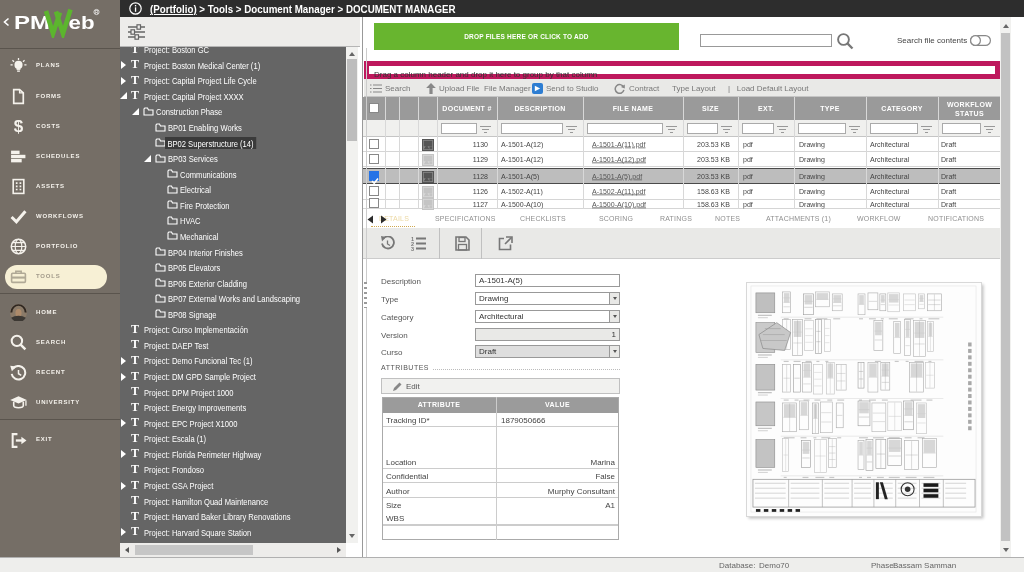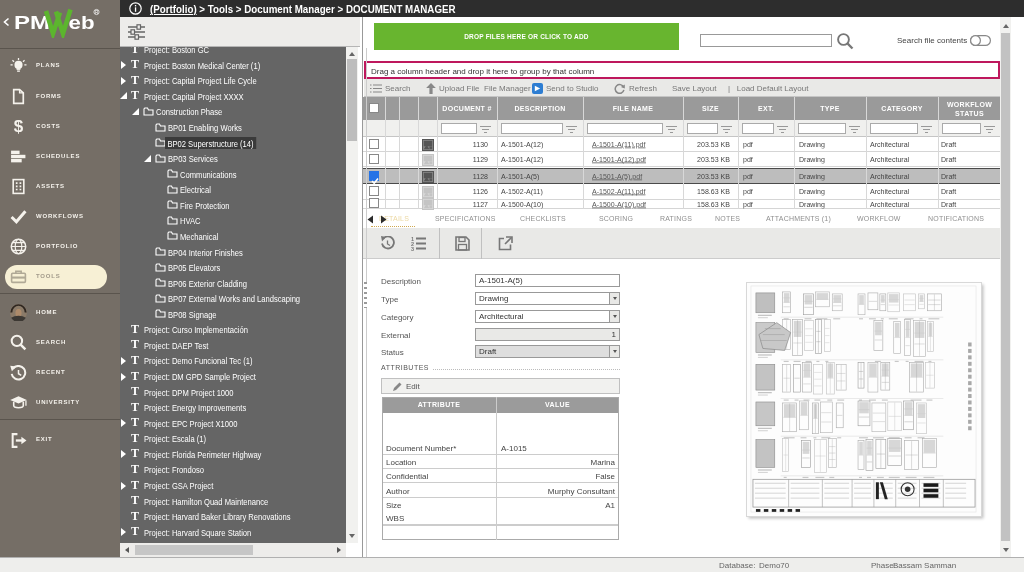--- a/index.html
+++ b/index.html
@@ -18,21 +18,21 @@
 .ticon{position:absolute;top:0px;font-family:"Liberation Serif",serif;font-size:12px;font-weight:bold;color:#fff;line-height:13px;}
 .tfold{position:absolute;top:2px;}
 .tlabel{position:absolute;top:1.5px;font-size:9.5px;color:#fff;white-space:nowrap;transform:scaleX(0.8);transform-origin:left center;}
 .tsel{background:#3a3a3a;padding:0.5px 3px;margin-left:-3px;margin-top:-0.5px;}
 #tvscroll{position:absolute;left:346px;top:47px;width:12px;height:496px;background:#f1f1ef;}
 #thscroll{position:absolute;left:120px;top:543px;width:226px;height:14px;background:#edecea;}
 #main{position:absolute;left:362px;top:17px;width:638px;height:540px;background:#fff;border-left:1px solid #999;}
 #greenbtn{position:absolute;left:11px;top:6px;width:305px;height:27px;background:#68b52f;color:#fff;font-size:6.5px;font-weight:bold;text-align:center;line-height:27px;letter-spacing:0.2px;}
 #searchbox{position:absolute;left:337px;top:17px;width:132px;height:13px;border:1px solid #999;background:#fff;}
 #sfc{position:absolute;left:534px;top:19px;font-size:8px;color:#444;}
-#groupbar{position:absolute;left:1px;top:44px;width:636px;height:18px;border:2px solid #be185d;background:#fff;font-size:8px;color:#333;line-height:17px;padding-left:5px;}
+#groupbar{position:absolute;left:1px;top:44px;width:636px;height:18px;border:5px solid #be185d;background:#fff;font-size:8px;color:#333;line-height:17px;padding-left:5px;}
 #gtoolbar{position:absolute;left:1px;top:62px;width:636px;height:18px;background:#e9e9e7;border-bottom:1px solid #c5c5c5;font-size:8px;color:#777;}
 .gtb{position:absolute;top:5px;white-space:nowrap;}
 #ghead{position:absolute;left:0;top:80px;width:638px;height:23px;background:#9a9a9a;}
 .hcell{position:absolute;top:0;height:23px;display:flex;align-items:center;justify-content:center;text-align:center;font-size:7px;font-weight:bold;color:#fff;line-height:9px;letter-spacing:0.3px;}
 #gfilter{position:absolute;left:0;top:103px;width:638px;height:17px;background:#f0f0ee;border-bottom:1px solid #c5c5c5;}
 .finp{position:absolute;top:2.5px;height:11px;background:#fff;border:1px solid #aaa;}
 .grow{position:absolute;left:0;width:638px;background:#fff;border-bottom:1px solid #d5d5d5;}
 .gsel{background:#bdbdbd;border-top:1px solid #4a4a4a;border-bottom:1px solid #4a4a4a;}
 .gc{position:absolute;top:50%;transform:translateY(-50%) scaleX(0.88);transform-origin:left center;font-size:8px;color:#444;white-space:nowrap;overflow:hidden;}
 .gc.r{text-align:right;transform-origin:right center;}
@@ -397,22 +397,22 @@
     <span class="gtb" style="left:120px">File Manager</span>
     <svg class="gtb" style="left:168px;top:4px" width="11" height="11" viewBox="0 0 11 11">
           <rect width="11" height="11" rx="2" fill="#2d7dd2"></rect>
           <polygon points="2.8,2.8 8.2,5.5 2.8,8.2" fill="#fff"></polygon>
         </svg>
     <span class="gtb" style="left:182px">Send to Studio</span>
     <svg class="gtb" style="left:250px;top:4px" width="11" height="11" viewBox="0 0 11 11">
           <path d="M9.6 4.1 A 4.4 4.4 0 1 0 9.9 6.9" fill="none" stroke="#888" stroke-width="1.5"></path>
           <polygon points="10.8,1.4 10.8,5.5 6.9,4.1" fill="#888"></polygon>
         </svg>
-    <span class="gtb" style="left:265px">Refresh</span>
-    <span class="gtb" style="left:308px">Save Layout</span>
+    <span class="gtb" style="left:265px">Contract</span>
+    <span class="gtb" style="left:308px">Type Layout</span>
     <span class="gtb" style="left:364px">|&nbsp;&nbsp;&nbsp;Load Default Layout</span>
   </div>
   <div id="ghead">
     <span class="cb" style="left:6px;top:6px;background:#fff"></span>
     <span class="hcell" style="left:74px;width:60px">DOCUMENT #</span>
 <span class="hcell" style="left:134px;width:86px">DESCRIPTION</span>
 <span class="hcell" style="left:220px;width:100px">FILE NAME</span>
 <span class="hcell" style="left:320px;width:55px">SIZE</span>
 <span class="hcell" style="left:375px;width:56px">EXT.</span>
 <span class="hcell" style="left:431px;width:72px">TYPE</span>
@@ -604,39 +604,39 @@
         </svg>
   </div>
   <div style="position:absolute;left:3px;top:31px;width:1px;height:509px;background:#ccc;"></div>
   <div style="position:absolute;left:1px;top:265px;width:3px;height:26px;background:repeating-linear-gradient(to bottom,#9a9a9a 0 2px,#fff 2px 5px);"></div>
   <span class="flabel" style="top:260px">Description</span>
   <div class="finput" style="top:257px">A-1501-A(5)</div>
   <span class="flabel" style="top:278px">Type</span>
   <div class="fdrop" style="top:275px">Drawing<span class="darr"></span></div>
   <span class="flabel" style="top:296px">Category</span>
   <div class="fdrop" style="top:293px">Architectural<span class="darr"></span></div>
-  <span class="flabel" style="top:314px">External</span>
+  <span class="flabel" style="top:314px">Version</span>
   <div class="finput" style="top:311px;background:#e9e9e7;text-align:right;padding-right:3px;">1</div>
-  <span class="flabel" style="top:331px">Status</span>
+  <span class="flabel" style="top:331px">Curso</span>
   <div class="fdrop" style="top:328px;background:#dedede">Draft<span class="darr"></span></div>
   <span class="flabel" style="top:347px;font-size:7px;letter-spacing:0.5px;">ATTRIBUTES</span>
   <div style="position:absolute;left:70px;top:352px;width:187px;border-bottom:1px dotted #bbb"></div>
   <div style="position:absolute;left:18px;top:361px;width:239px;height:16px;background:#f1f1ef;border:1px solid #c0c0c0;">
     <svg style="position:absolute;left:10px;top:3px" width="10" height="10" viewBox="0 0 10 10">
           <path d="M1 9l1-3 5.5-5.5 2 2L4 8z" fill="#888"></path>
         </svg>
     <span style="position:absolute;left:24px;top:3px;font-size:8px;color:#555;">Edit</span>
   </div>
   <div style="position:absolute;left:19px;top:380px;width:237px;height:15.5px;background:#9b9b9b;">
     <span style="position:absolute;left:0;width:114px;text-align:center;top:4px;font-size:7px;font-weight:bold;color:#fff;letter-spacing:0.4px;">ATTRIBUTE</span>
     <span style="position:absolute;left:114px;width:123px;text-align:center;top:4px;font-size:7px;font-weight:bold;color:#fff;letter-spacing:0.4px;">VALUE</span>
   </div>
-<div class="arow" style="top:423.9px;height:14.2px">
-<span class="ak">Document Number*</span>
-<span class="av">A-1015</span>
+  <div class="arow" style="top:395.5px;height:14.2px">
+<span class="ak">Tracking ID*</span>
+<span class="av">1879050666</span>
 </div>
 <div class="arow" style="top:438.1px;height:14.2px">
 <span class="ak">Location</span>
 <span class="av r2">Marina</span>
 </div>
 <div class="arow" style="top:452.3px;height:14.2px">
 <span class="ak">Confidential</span>
 <span class="av r2">False</span>
 </div>
 <div class="arow" style="top:466.5px;height:14.2px">

